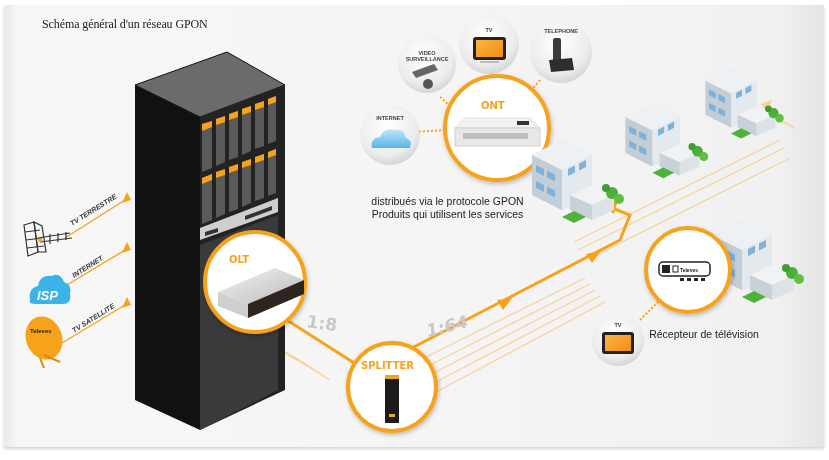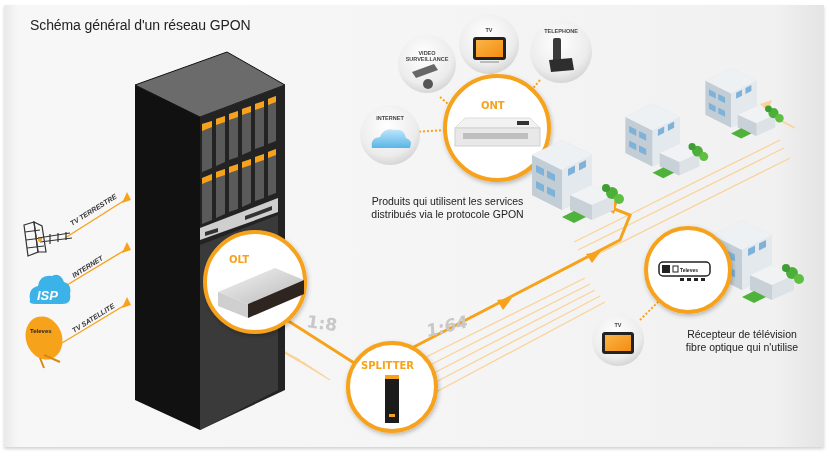--- a/index.html
+++ b/index.html
@@ -1,24 +1,24 @@
 <!DOCTYPE html>
 <html><head>
 <meta charset="utf-8">
 <style>
   html,body{margin:0;padding:0;background:#ffffff;}
   body{width:829px;height:460px;position:relative;overflow:hidden;font-family:"DejaVu Sans",sans-serif;}
   .panel{position:absolute;left:4px;top:5px;width:820px;height:442px;
     background:linear-gradient(90deg,#e9e9e9 0px,#f7f7f7 14px,#f5f5f5 50%,#f1f1f1 94%,#e4e4e4 100%);
     box-shadow:0 2px 3px rgba(0,0,0,0.18);}
-  .title{position:absolute;left:30px;top:17px;font-size:14px;color:#222;font-family:Liberation Sans, sans-serif;letter-spacing:-0.1px;}
+  .title{position:absolute;left:42px;top:17px;font-size:12px;color:#222;font-family:Liberation Serif, serif;letter-spacing:-0.1px;}
   svg.diagram{position:absolute;left:0;top:0;}
   .caption{position:absolute;font-family:"Liberation Sans",sans-serif;font-size:10.5px;color:#222;text-align:center;line-height:13px;}
   .cap-ont{left:355px;top:195px;width:185px;}
-  .cap-rx{left:682px;top:328px;width:120px;}
+  .cap-rx{left:644px;top:328px;width:120px;}
 </style>
 </head>
 <body>
 
 <div class="panel"></div>
 <div class="title">Schéma général d'un réseau GPON</div>
 
 <svg class="diagram" width="829" height="460" viewBox="0 0 829 460">
   <defs>
     <radialGradient id="bubble" cx="45%" cy="35%" r="70%">
@@ -271,19 +271,18 @@
     <circle cx="618" cy="340" r="26" fill="url(#bubble)"></circle>
     <text x="618" y="327" text-anchor="middle" font-family="Liberation Sans, sans-serif" font-size="5.5" font-weight="bold" fill="#444">TV</text>
     <g>
       <rect x="602" y="332" width="32" height="22" rx="3" fill="#222"></rect>
       <rect x="605" y="335" width="26" height="16" fill="url(#tvScreen)"></rect>
     </g>
   </g>
 </svg>
 
 <div class="caption cap-ont">
+  <div>distribués via le protocole GPON</div>
   <div>Produits qui utilisent les services</div>
-  <div>distribués via le protocole GPON</div>
 </div>
 <div class="caption cap-rx">
   <div>Récepteur de télévision</div>
-  <div>fibre optique qui n'utilise</div>
 </div>
 
 </body></html>

